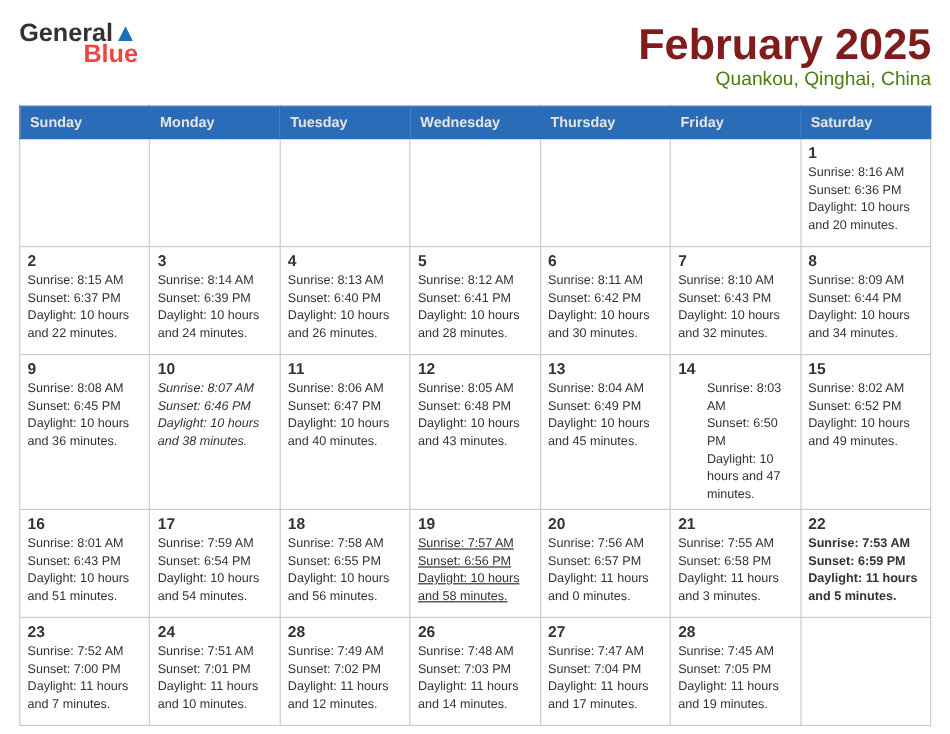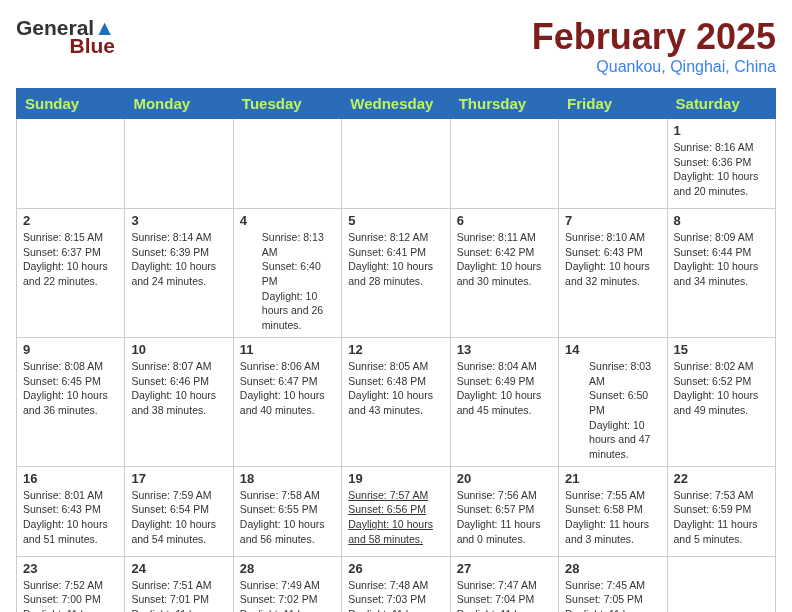--- a/index.html
+++ b/index.html
@@ -25,33 +25,33 @@
     .title-area {
       text-align: right;
     }
     .month-title {
       font-size: 36px;
       font-weight: bold;
       color: #7f1d1d;
     }
     .location-title {
       font-size: 16px;
-      color: #3b82f6;
+      color: #4d7c0f;
     }
     .calendar {
       width: 100%;
       border-collapse: collapse;
       border: 1px solid #ccc;
     }
     .calendar th {
       background-color: #2b6cb8;
-      color: #bef264;
+      color: #e5e5e5;
       text-align: left;
       padding: 6px 8px;
-      font-size: 15px;
+      font-size: 12px;
       border: 1px solid #2b6cb8;
     }
     .calendar td {
       width: 14.28%;
       vertical-align: top;
       border: 1px solid #ccc;
       padding: 4px 6px;
       height: 90px;
       background: #fff;
     }
@@ -75,21 +75,21 @@
     }
   </style>
 </head>
 <body>
 
 <div class="header-area">
   <div class="logo">
     <div style="display:flex;align-items:center;gap:4px;">
       <div style="display:flex;flex-direction:column;align-items:flex-end;">
         <span style="font-size:21px;font-weight:bold;color:#333;">General<span style="color:#1a6fba;">▲</span></span>
-        <span style="font-size:21px;font-weight:bold;color:#7f1d1d;margin-top:-6px;">Blue</span>
+        <span style="font-size:21px;font-weight:bold;color:#ef4444;margin-top:-6px;">Blue</span>
       </div>
     </div>
   </div>
   <div class="title-area">
     <div class="month-title">February 2025</div>
     <div class="location-title">Quankou, Qinghai, China</div>
   </div>
 </div>
 
 <table class="calendar">
@@ -127,21 +127,21 @@
 Daylight: 10 hours and 22 minutes.</div>
         </td>
         <td>
           <span class="day-number">3</span>
           <div class="day-info" style="white-space: pre-line;">Sunrise: 8:14 AM
 Sunset: 6:39 PM
 Daylight: 10 hours and 24 minutes.</div>
         </td>
         <td>
           <span class="day-number">4</span>
-          <div class="day-info" style="white-space: pre-line; margin-left: 22px;">Sunrise: 8:13 AM
+          <div class="day-info" style="white-space: pre-line;">Sunrise: 8:13 AM
 Sunset: 6:40 PM
 Daylight: 10 hours and 26 minutes.</div>
         </td>
         <td>
           <span class="day-number">5</span>
           <div class="day-info" style="white-space: pre-line;">Sunrise: 8:12 AM
 Sunset: 6:41 PM
 Daylight: 10 hours and 28 minutes.</div>
         </td>
         <td>
@@ -165,21 +165,21 @@
       </tr>
       <tr class="week-row">
         <td>
           <span class="day-number">9</span>
           <div class="day-info" style="white-space: pre-line;">Sunrise: 8:08 AM
 Sunset: 6:45 PM
 Daylight: 10 hours and 36 minutes.</div>
         </td>
         <td>
           <span class="day-number">10</span>
-          <div class="day-info" style="white-space: pre-line;">Sunrise: 8:07 AM
+          <div class="day-info" style="white-space: pre-line; font-style: italic;">Sunrise: 8:07 AM
 Sunset: 6:46 PM
 Daylight: 10 hours and 38 minutes.</div>
         </td>
         <td>
           <span class="day-number">11</span>
           <div class="day-info" style="white-space: pre-line;">Sunrise: 8:06 AM
 Sunset: 6:47 PM
 Daylight: 10 hours and 40 minutes.</div>
         </td>
         <td>
@@ -239,21 +239,21 @@
 Daylight: 11 hours and 0 minutes.</div>
         </td>
         <td>
           <span class="day-number">21</span>
           <div class="day-info" style="white-space: pre-line;">Sunrise: 7:55 AM
 Sunset: 6:58 PM
 Daylight: 11 hours and 3 minutes.</div>
         </td>
         <td>
           <span class="day-number">22</span>
-          <div class="day-info" style="white-space: pre-line;">Sunrise: 7:53 AM
+          <div class="day-info" style="white-space: pre-line; font-weight: bold;">Sunrise: 7:53 AM
 Sunset: 6:59 PM
 Daylight: 11 hours and 5 minutes.</div>
         </td>
       </tr>
       <tr class="week-row">
         <td>
           <span class="day-number">23</span>
           <div class="day-info" style="white-space: pre-line;">Sunrise: 7:52 AM
 Sunset: 7:00 PM
 Daylight: 11 hours and 7 minutes.</div>

